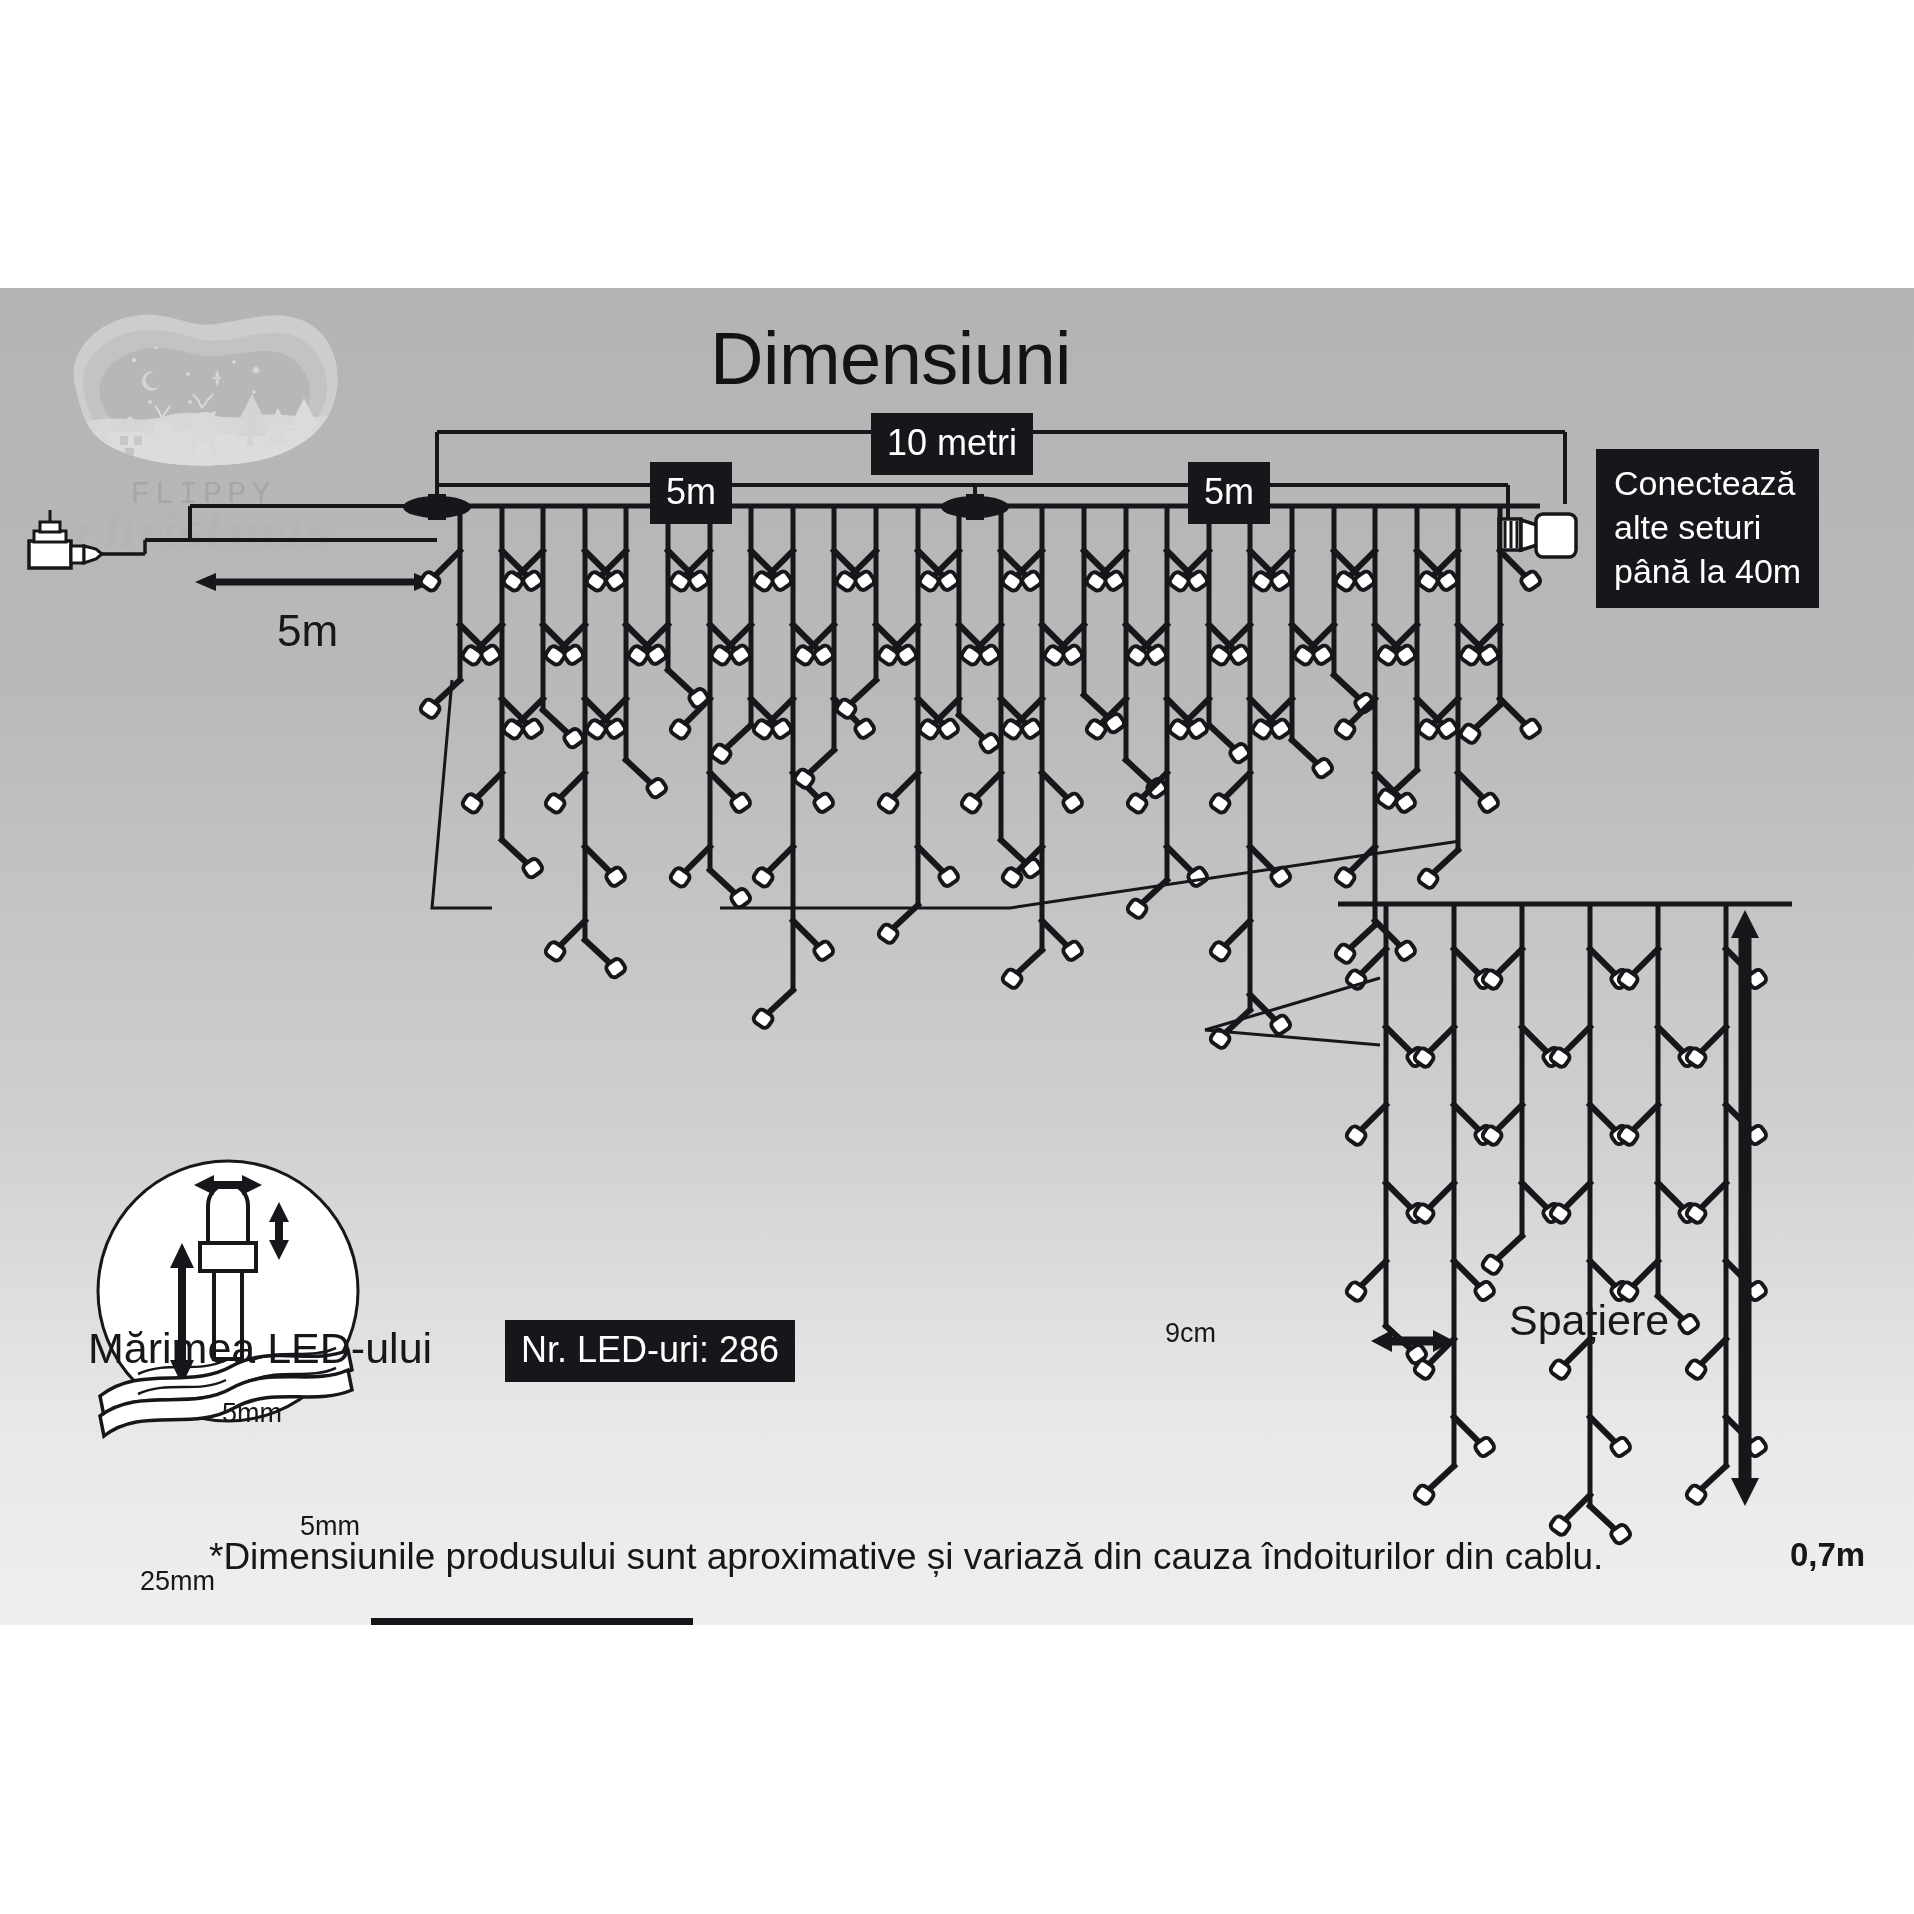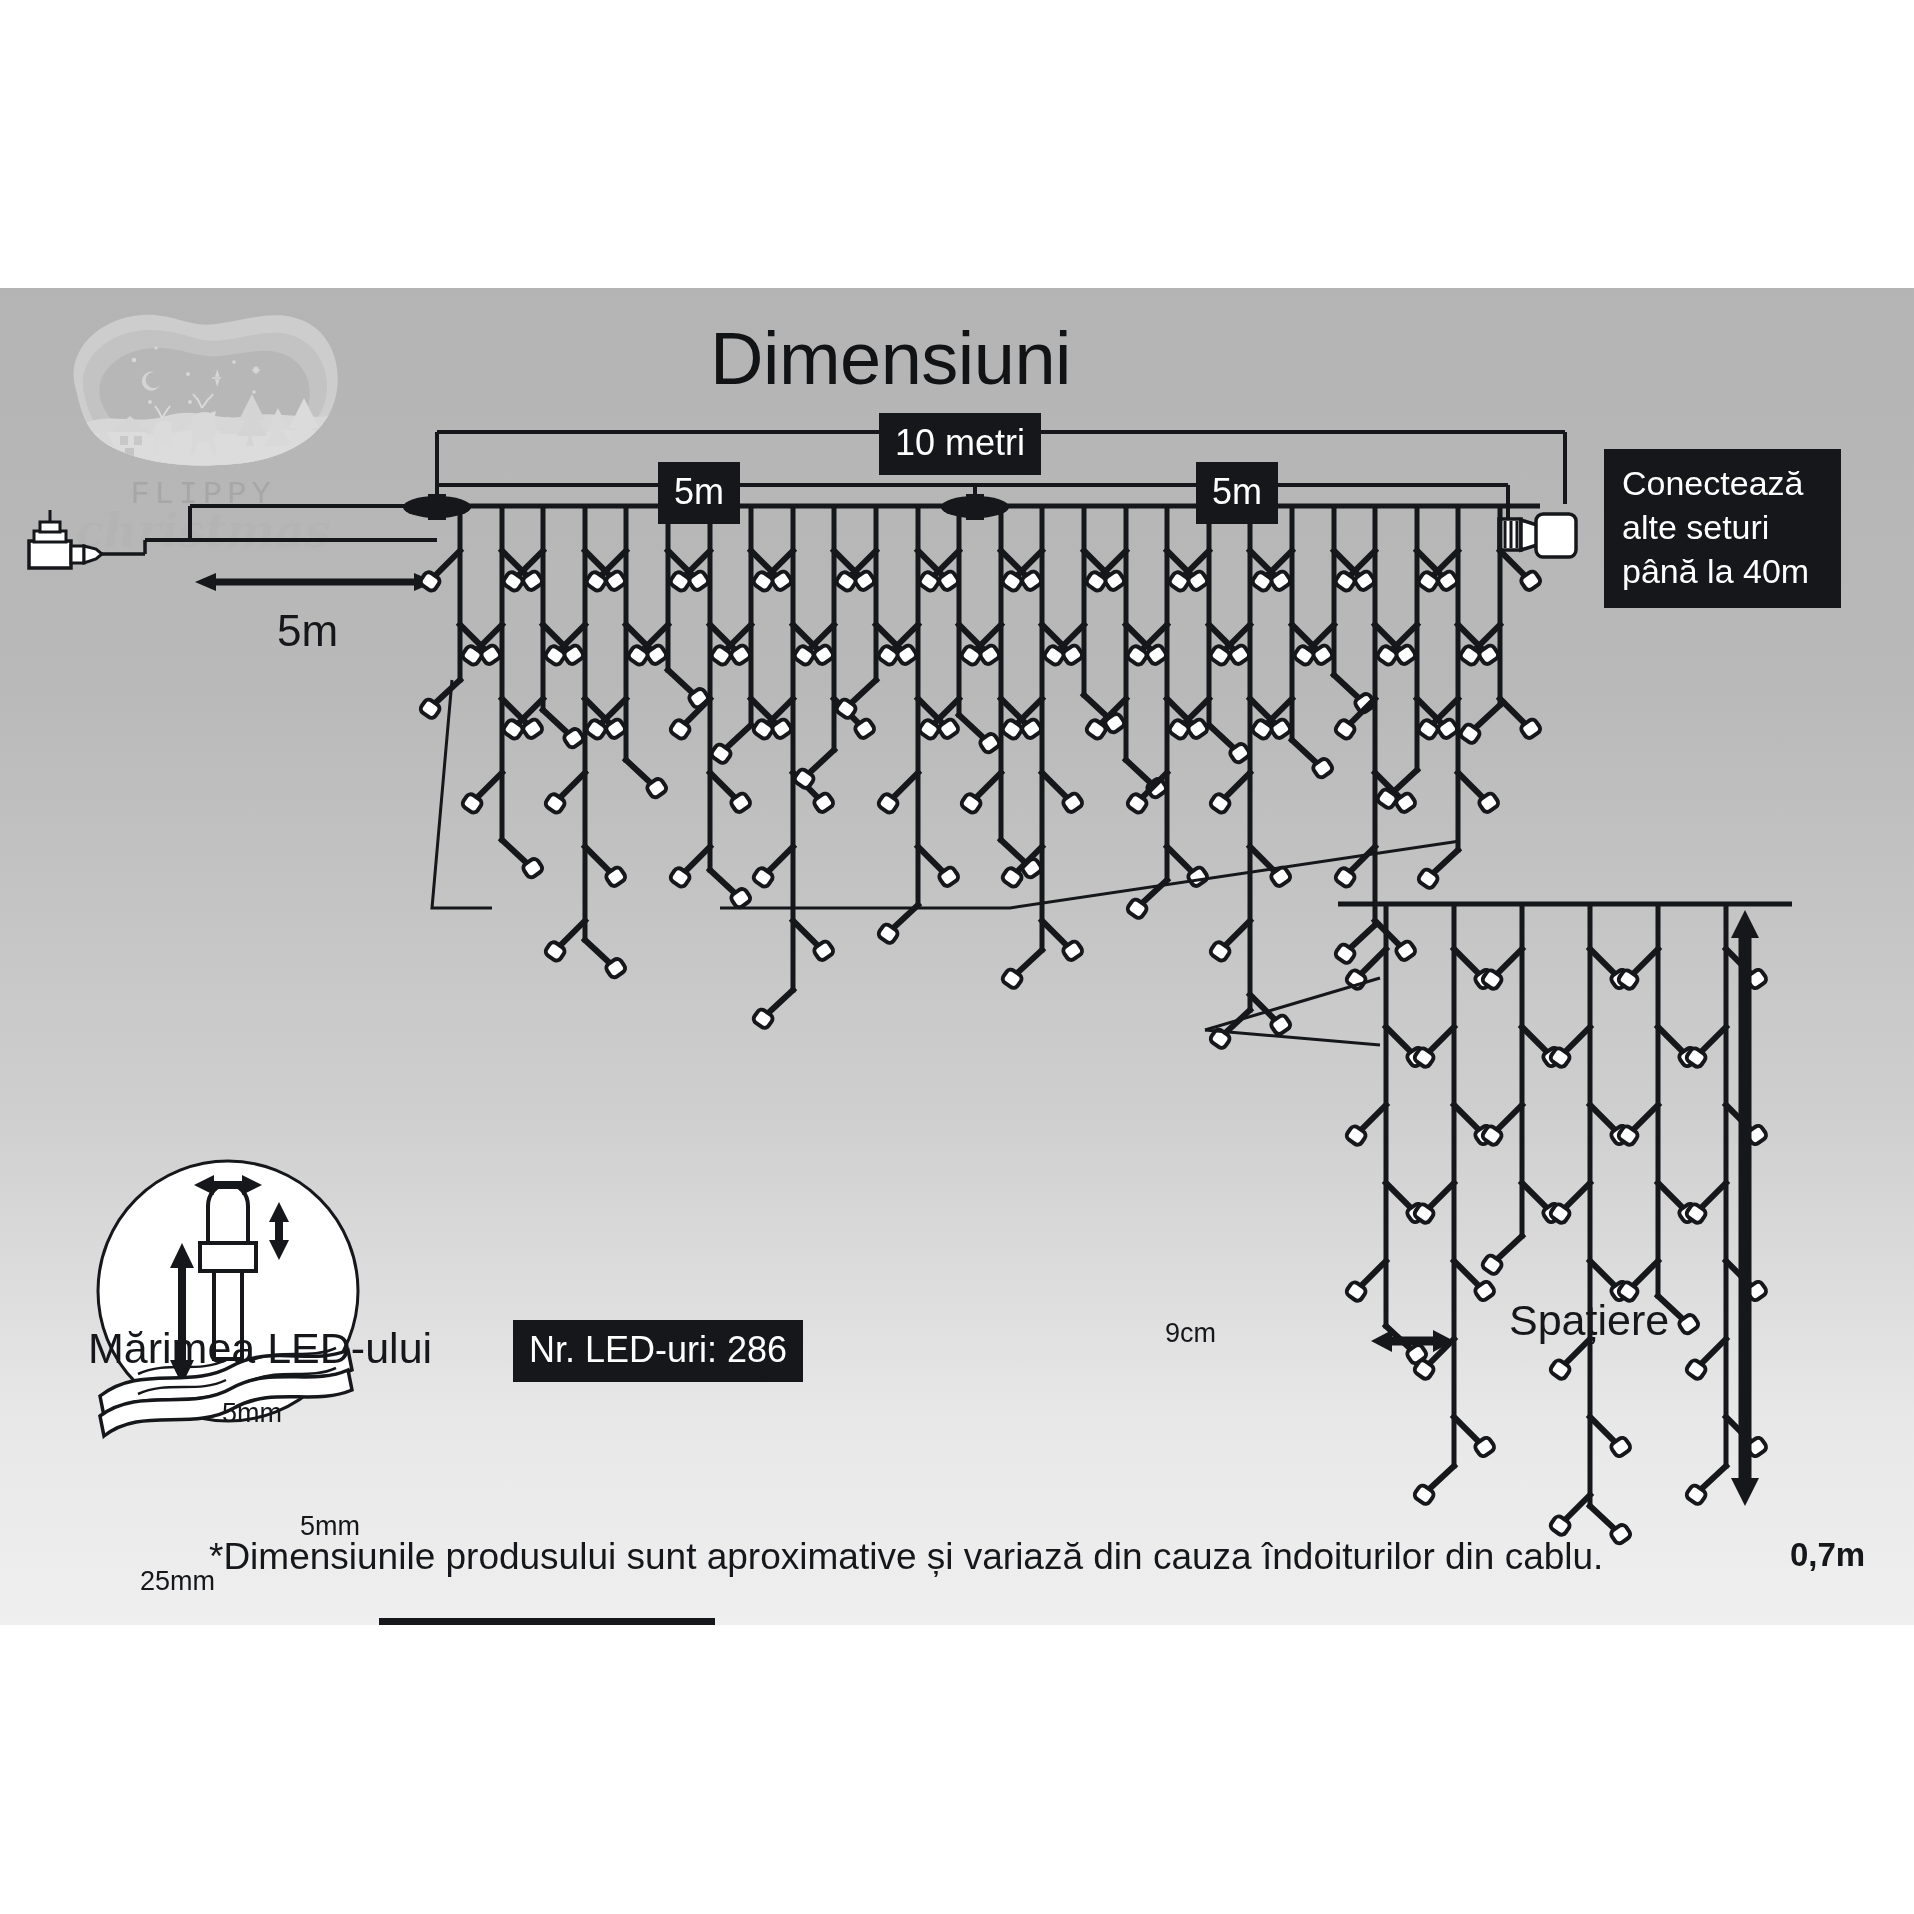--- a/index.html
+++ b/index.html
@@ -37,23 +37,22 @@
     position: absolute;
     font-size: 43px; font-weight: 400; color: #15171a;
     white-space: nowrap;
   }
   .badge {
     position: absolute;
     background: #15171a; color: #ffffff;
     font-size: 36px; line-height: 1.28;
     padding: 7px 16px 9px 16px;
     white-space: nowrap;
-    margin-left: 8px;
-  }
-  .badge.multi { font-size: 34px; padding: 12px 32px 14px 18px; white-space: pre-line; }
+  }
+  .badge.multi { font-size: 34px; padding: 12px 18px 14px 18px; white-space: pre-line; }
   .dimtext {
     position: absolute;
     font-size: 34px; color: #15171a; white-space: nowrap;
   }
   .dimtext.sm { font-size: 27px; }
   .footnote {
     position: absolute;
     font-size: 37px; color: #15171a; white-space: nowrap;
   }
   

